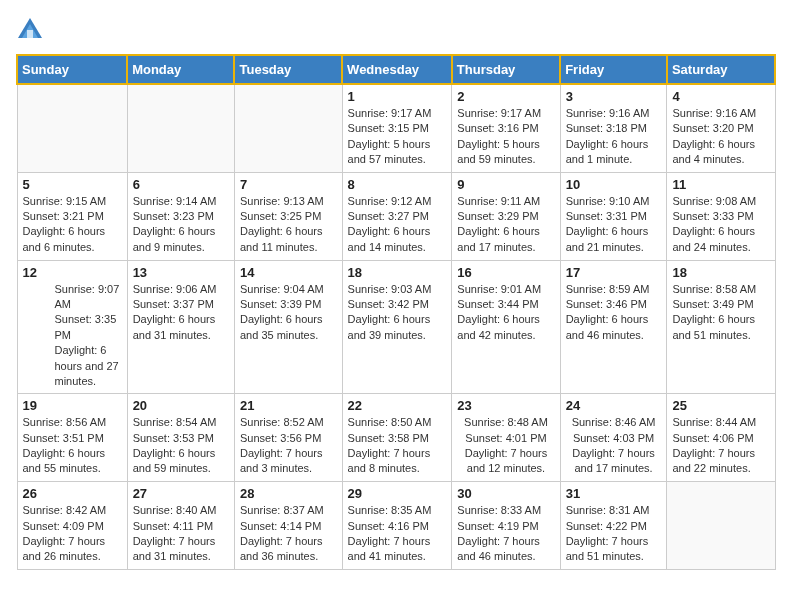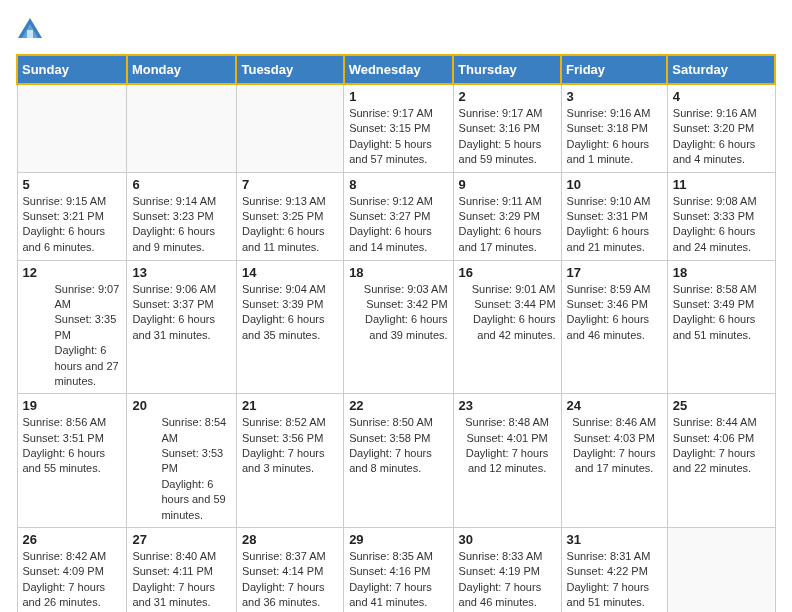--- a/index.html
+++ b/index.html
@@ -212,27 +212,27 @@
 Daylight: 6 hours and 31 minutes.</div>
         </td>
         <td>
           <div class="day-number">14</div>
           <div class="day-info" style="white-space: pre-line;">Sunrise: 9:04 AM
 Sunset: 3:39 PM
 Daylight: 6 hours and 35 minutes.</div>
         </td>
         <td>
           <div class="day-number">18</div>
-          <div class="day-info" style="white-space: pre-line; text-align: right;">Sunrise: 9:03 AM
+          <div class="day-info" style="white-space: pre-line;">Sunrise: 9:03 AM
 Sunset: 3:42 PM
 Daylight: 6 hours and 39 minutes.</div>
         </td>
         <td>
           <div class="day-number">16</div>
-          <div class="day-info" style="white-space: pre-line; text-align: right;">Sunrise: 9:01 AM
+          <div class="day-info" style="white-space: pre-line;">Sunrise: 9:01 AM
 Sunset: 3:44 PM
 Daylight: 6 hours and 42 minutes.</div>
         </td>
         <td>
           <div class="day-number">17</div>
           <div class="day-info" style="white-space: pre-line;">Sunrise: 8:59 AM
 Sunset: 3:46 PM
 Daylight: 6 hours and 46 minutes.</div>
         </td>
         <td>
@@ -244,21 +244,21 @@
       </tr>
       <tr>
         <td>
           <div class="day-number">19</div>
           <div class="day-info" style="white-space: pre-line;">Sunrise: 8:56 AM
 Sunset: 3:51 PM
 Daylight: 6 hours and 55 minutes.</div>
         </td>
         <td>
           <div class="day-number">20</div>
-          <div class="day-info" style="white-space: pre-line; margin-left: 29px;">Sunrise: 8:54 AM
+          <div class="day-info" style="white-space: pre-line;">Sunrise: 8:54 AM
 Sunset: 3:53 PM
 Daylight: 6 hours and 59 minutes.</div>
         </td>
         <td>
           <div class="day-number">21</div>
           <div class="day-info" style="white-space: pre-line;">Sunrise: 8:52 AM
 Sunset: 3:56 PM
 Daylight: 7 hours and 3 minutes.</div>
         </td>
         <td>

